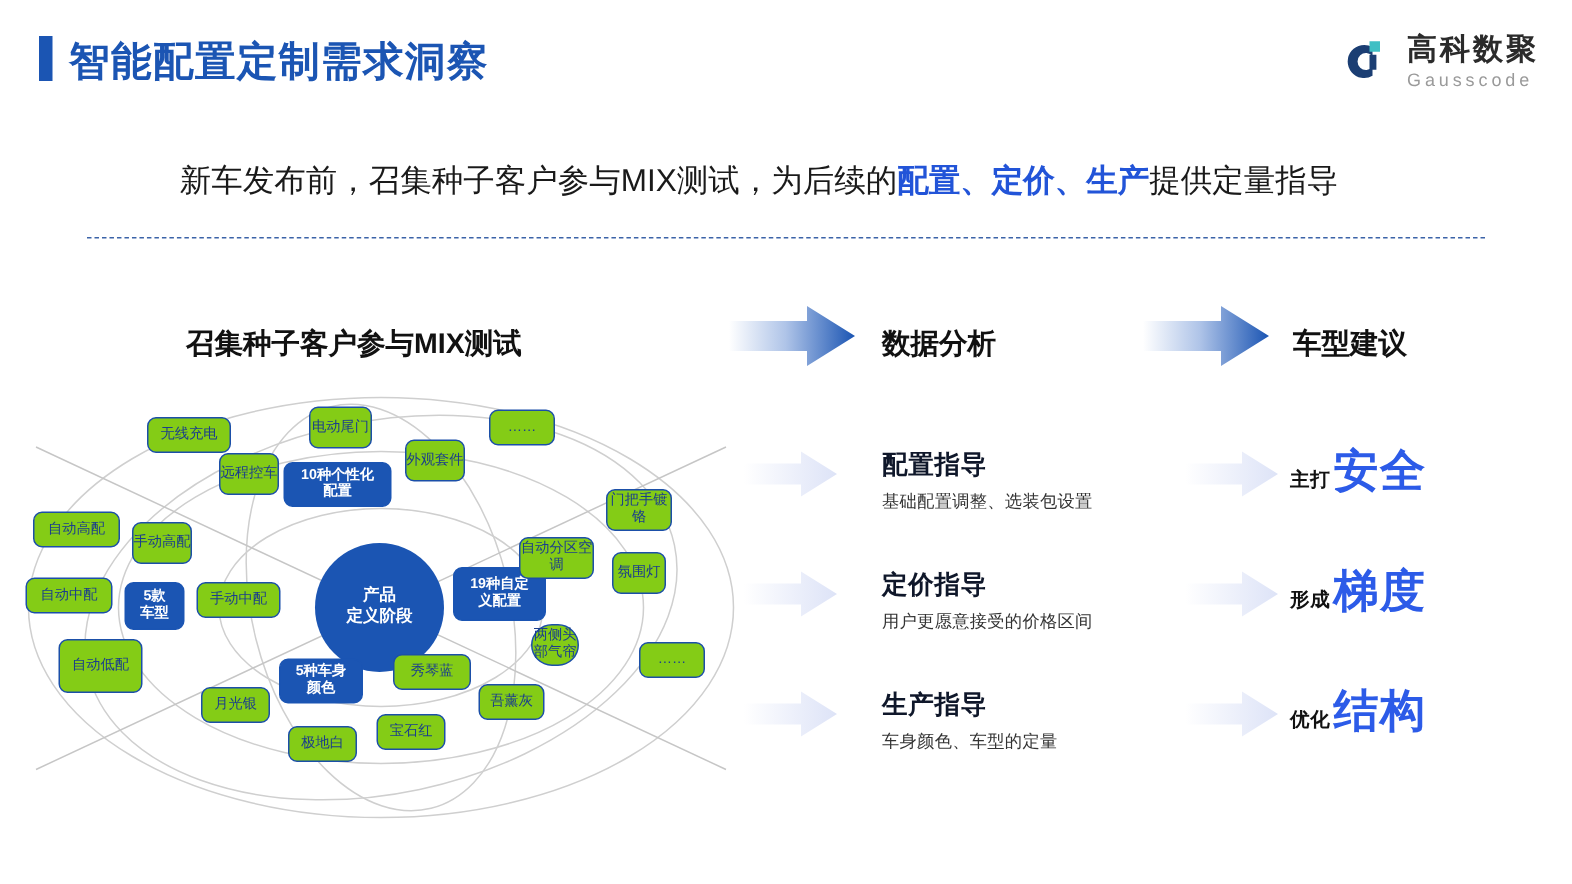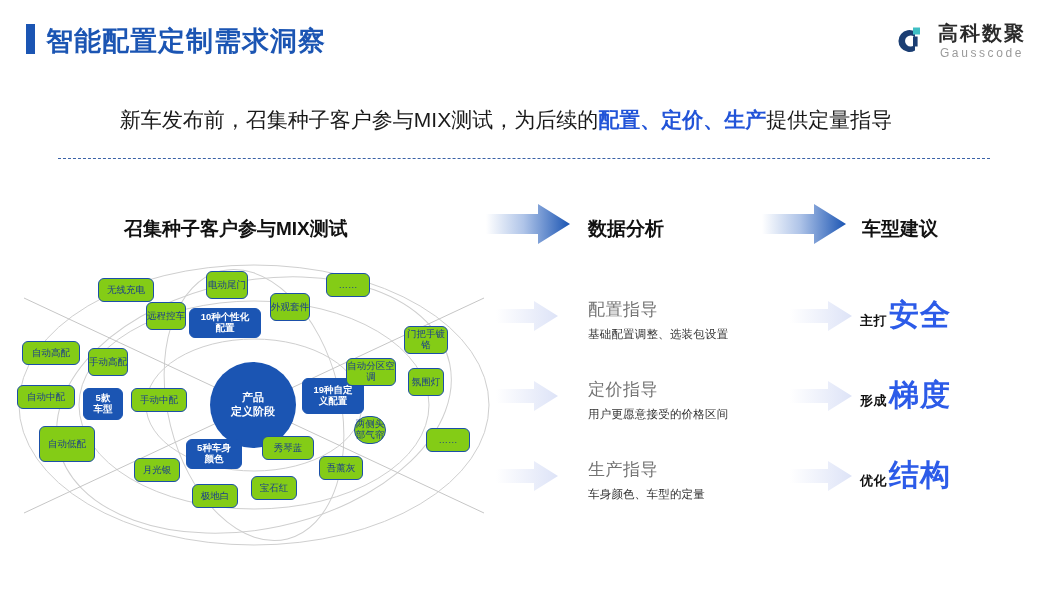--- a/index.html
+++ b/index.html
@@ -9,21 +9,21 @@
     font-family:"Liberation Sans","DejaVu Sans",sans-serif;
     position:relative;color:#111;
   }
   .slide{position:absolute;inset:0;}
 
   
   .hdr{position:absolute;left:0;top:0;width:1048px;height:78px;}
   .title-bar{position:absolute;left:26px;top:24px;width:9px;height:30px;background:#1B55B3;}
   .title{position:absolute;left:46px;top:23px;font-size:27px;font-weight:bold;color:#1B55B3;letter-spacing:1px;white-space:nowrap;}
 
-  .logo{position:absolute;right:22px;top:18px;height:46px;display:flex;align-items:center;gap:9px;text-align:center;}
+  .logo{position:absolute;right:22px;top:18px;height:46px;display:flex;align-items:center;gap:9px;}
   .logo-mark{position:relative;width:38px;height:34px;flex:none;}
   .logo-text{display:flex;flex-direction:column;justify-content:center;line-height:1;}
   .logo-cn{font-size:20px;font-weight:bold;color:#2b2b2b;letter-spacing:2px;}
   .logo-en{font-size:12px;color:#9a9a9a;letter-spacing:2.6px;margin-top:4px;}
 
   
   .subtitle{position:absolute;left:0;top:106px;width:1012px;text-align:center;
             font-size:21px;color:#1a1a1a;white-space:nowrap;}
   .subtitle b{color:#2254D8;font-weight:bold;}
   .divider{position:absolute;left:58px;top:158px;width:932px;height:0;
@@ -38,21 +38,21 @@
   
   .arrow-big{position:absolute;top:203px;width:84px;height:42px;}
   #arrow-big-1{left:486px;}
   #arrow-big-2{left:762px;}
 
   
   .mid-row{position:absolute;left:588px;width:230px;}
   #mid-row-0{top:298px;}
   #mid-row-1{top:378px;}
   #mid-row-2{top:458px;}
-  .mid-title{font-size:17px;font-weight:normal;color:#737373;letter-spacing:.5px;}
+  .mid-title{font-size:17px;font-weight:bold;color:#0f172a;letter-spacing:.5px;}
   .mid-desc{font-size:11.5px;color:#333;margin-top:6px;letter-spacing:.2px;}
 
   
   .arrow-pale{position:absolute;width:62px;height:32px;}
   #arrow-pale-l0{left:496px;top:300px;}
   #arrow-pale-l1{left:496px;top:380px;}
   #arrow-pale-l2{left:496px;top:460px;}
   #arrow-pale-r0{left:790px;top:300px;}
   #arrow-pale-r1{left:790px;top:380px;}
   #arrow-pale-r2{left:790px;top:460px;}

